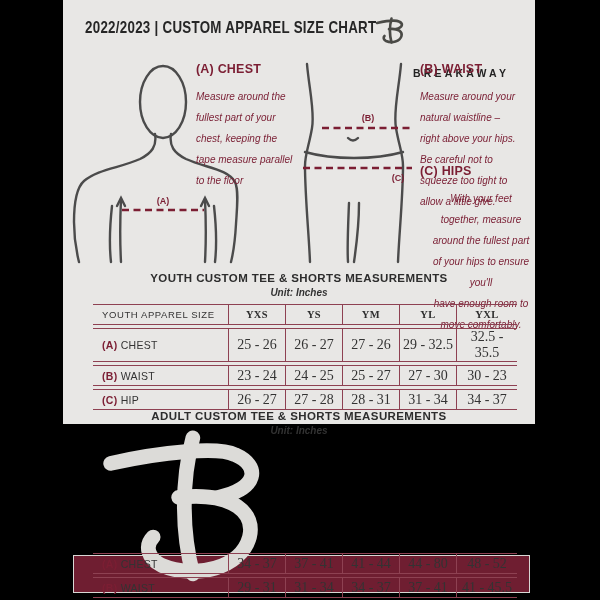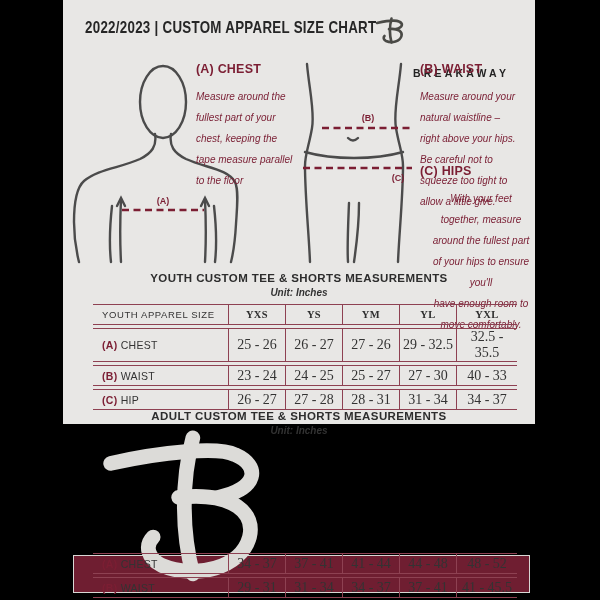--- a/index.html
+++ b/index.html
@@ -160,21 +160,21 @@
         <td class="val">32.5 - 35.5</td>
       </tr>
       <tr>
         <td class="rowlabel">
           <span class="key">(B)</span>
           <span>WAIST</span></td>
         <td class="val">23 - 24</td>
         <td class="val">24 - 25</td>
         <td class="val">25 - 27</td>
         <td class="val">27 - 30</td>
-        <td class="val">40 - 33</td>
+        <td class="val">30 - 23</td>
       </tr>
       <tr>
         <td class="rowlabel">
           <span class="key">(C)</span>
           <span>HIP</span></td>
         <td class="val">26 - 27</td>
         <td class="val">27 - 28</td>
         <td class="val">28 - 31</td>
         <td class="val">31 - 34</td>
         <td class="val">34 - 37</td>
@@ -203,21 +203,21 @@
           <col style="width:61px">
         </colgroup>
       <tbody>
       <tr>
         <td class="rowlabel">
           <span class="key">(A)</span>
           <span>CHEST</span></td>
         <td class="val">34 - 37</td>
         <td class="val">37 - 41</td>
         <td class="val">41 - 44</td>
-        <td class="val">44 - 48</td>
+        <td class="val">44 - 80</td>
         <td class="val">48 - 52</td>
       </tr>
       <tr>
         <td class="rowlabel">
           <span class="key">(B)</span>
           <span>WAIST</span></td>
         <td class="val">29 - 31</td>
         <td class="val">31 - 34</td>
         <td class="val">34 - 37</td>
         <td class="val">37 - 41</td>

